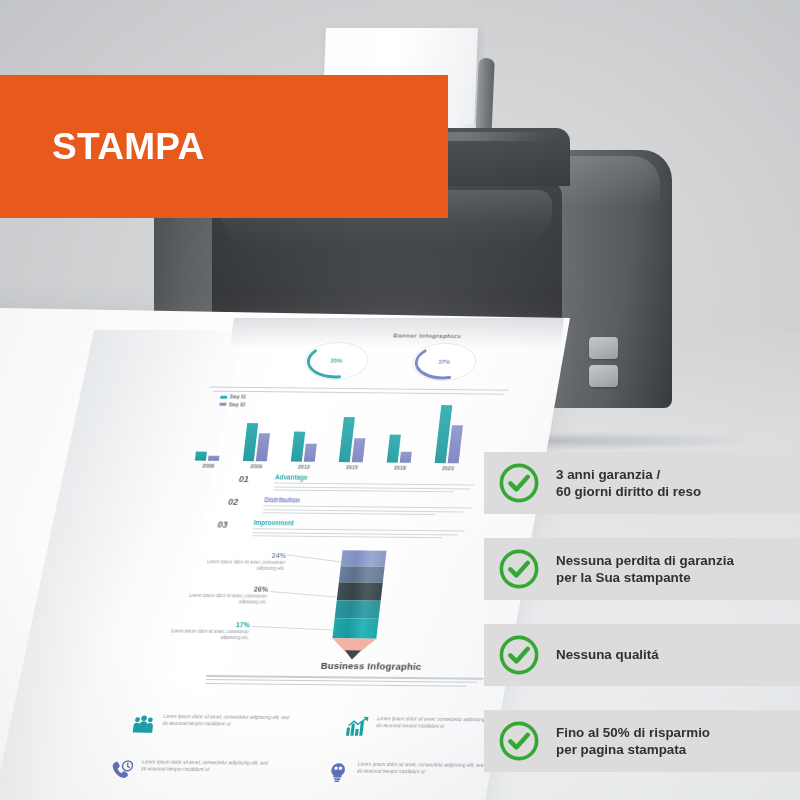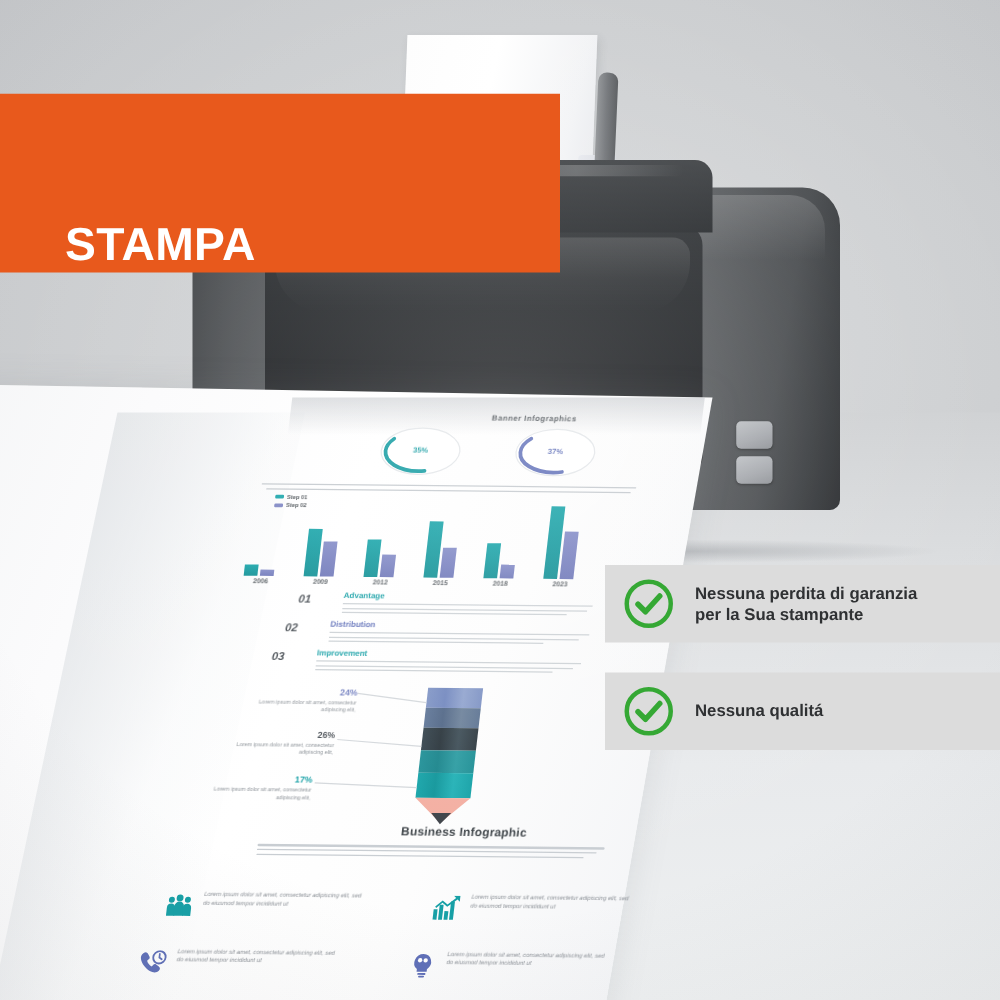--- a/index.html
+++ b/index.html
@@ -251,21 +251,21 @@
   .icocell .ic { position:absolute; left:0; top:2px; width:22px; height:20px; }
   .icocell .tx {
     position:absolute; left:30px; top:0; width:132px;
     font-size:4.8px; line-height:1.5; color:#8d9298; font-style:italic; filter:blur(.3px);
   }
 
   
   .banner {
     position:absolute; left:0; top:75px; width:448px; height:143px;
     background:#e8591c;
-    display:flex; align-items:flex-end;
+    display:flex; align-items:center;
   }
   .banner h1 {
     margin-left:52px;
     color:#ffffff; font-size:37px; font-weight:bold;
     line-height:1.18; letter-spacing:.3px;
   }
 
   
   .badges { position:absolute; left:484px; top:452px; width:316px; }
   .badge {
@@ -504,24 +504,40 @@
   <div class="banner">
     <h1><span>STAMPA</span><br></h1>
   </div>
 
   <div class="badges" id="badges">
       <div class="badge">
         <span class="chk"><svg viewBox="0 0 42 42">
             <circle cx="21" cy="21" r="17.6" fill="none" stroke="#35a834" stroke-width="3.6"></circle>
             <path d="M12.4 21.4l6 6 11.4-12.6" fill="none" stroke="#35a834" stroke-width="4.4" stroke-linecap="round" stroke-linejoin="round"></path>
           </svg></span>
+        <span class="lbl">3 anni garanzia /
+60 giorni diritto di reso</span>
+      </div>
+      <div class="badge">
+        <span class="chk"><svg viewBox="0 0 42 42">
+            <circle cx="21" cy="21" r="17.6" fill="none" stroke="#35a834" stroke-width="3.6"></circle>
+            <path d="M12.4 21.4l6 6 11.4-12.6" fill="none" stroke="#35a834" stroke-width="4.4" stroke-linecap="round" stroke-linejoin="round"></path>
+          </svg></span>
         <span class="lbl">Nessuna perdita di garanzia
 per la Sua stampante</span>
       </div>
       <div class="badge">
         <span class="chk"><svg viewBox="0 0 42 42">
             <circle cx="21" cy="21" r="17.6" fill="none" stroke="#35a834" stroke-width="3.6"></circle>
             <path d="M12.4 21.4l6 6 11.4-12.6" fill="none" stroke="#35a834" stroke-width="4.4" stroke-linecap="round" stroke-linejoin="round"></path>
           </svg></span>
         <span class="lbl">Nessuna qualitá</span>
       </div>
+      <div class="badge">
+        <span class="chk"><svg viewBox="0 0 42 42">
+            <circle cx="21" cy="21" r="17.6" fill="none" stroke="#35a834" stroke-width="3.6"></circle>
+            <path d="M12.4 21.4l6 6 11.4-12.6" fill="none" stroke="#35a834" stroke-width="4.4" stroke-linecap="round" stroke-linejoin="round"></path>
+          </svg></span>
+        <span class="lbl">Fino al 50% di risparmio
+per pagina stampata</span>
+      </div>
     </div>
 </div>
 
 </body></html>

